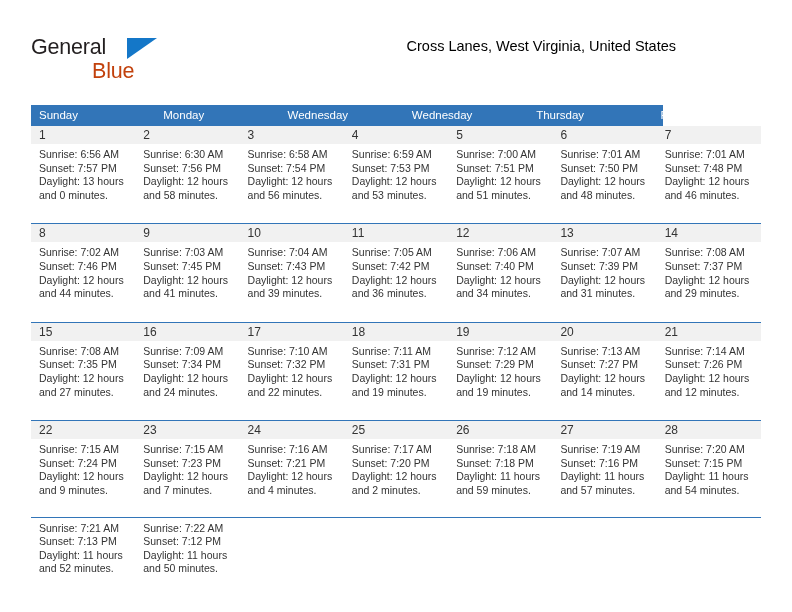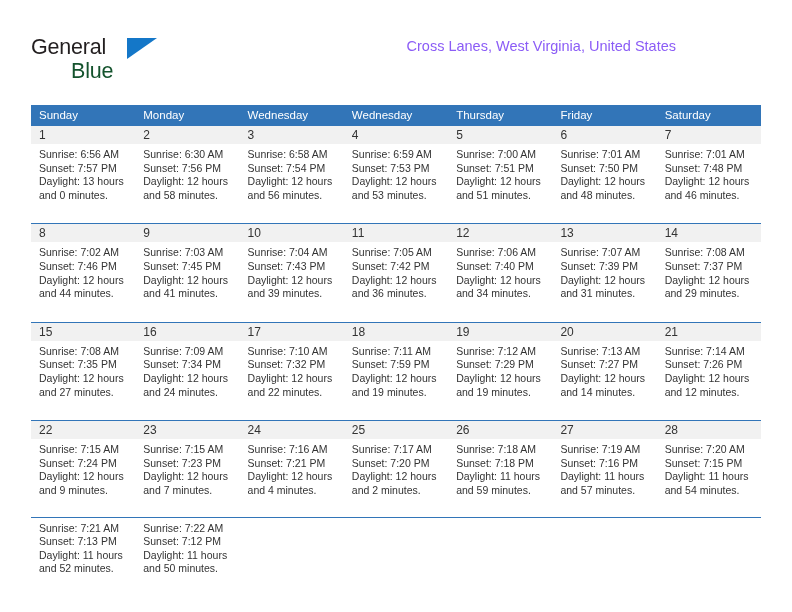--- a/index.html
+++ b/index.html
@@ -50,62 +50,63 @@
     position: absolute;
     left: 96px;
     top: 2px;
     width: 0;
     height: 0;
     border-left: 30px solid #1477c8;
     border-bottom: 21px solid transparent;
   }
   .brand-bottom {
     display: block;
-    margin-left: 40px;
+    margin-left: 61px;
     margin-top: 1px;
     font-size: 21.5px;
     line-height: 23px;
     letter-spacing: -0.2px;
-    color: #14532d;
+    color: #c2410c;
     font-family: "Liberation Sans", sans-serif;
   }
 
   .title-block {
     position: absolute;
     right: 32px;
     top: 30px;
     text-align: right;
   }
   .cal-title {
     font-size: 28px;
     line-height: 34px;
     color: #2b2b2b;
     font-weight: normal;
     white-space: nowrap;
   }
   .cal-subtitle {
     margin-top: 7px;
     font-size: 14.5px;
     line-height: 18px;
-    color: #8b5cf6;
+    color: #000000;
     white-space: nowrap;
   }
 
   
   .calendar {
     position: absolute;
     left: 31px;
     top: 105px;
     width: 730px;
   }
   .dow-row {
     display: flex;
-    width: 730px;
+    width: 632px;
     height: 21px;
     background: #3275b8;
+    gap: 20px;
   }
   .dow-cell {
     flex: 0 0 104.2857px;
     width: 104.2857px;
     box-sizing: border-box;
     padding: 3px 0 0 8px;
     font-size: 11.5px;
     line-height: 15px;
     color: #ffffff;
     white-space: nowrap;
@@ -368,21 +369,21 @@
             <div class="day-info">
           <div>Sunrise: 7:10 AM</div>
           <div>Sunset: 7:32 PM</div>
           <div>Daylight: 12 hours</div>
           <div>and 22 minutes.</div>
         </div>
           </div>
         <div class="day-cell">
             <div class="day-info">
           <div>Sunrise: 7:11 AM</div>
-          <div>Sunset: 7:59 PM</div>
+          <div>Sunset: 7:31 PM</div>
           <div>Daylight: 12 hours</div>
           <div>and 19 minutes.</div>
         </div>
           </div>
         <div class="day-cell">
             <div class="day-info">
           <div>Sunrise: 7:12 AM</div>
           <div>Sunset: 7:29 PM</div>
           <div>Daylight: 12 hours</div>
           <div>and 19 minutes.</div>

